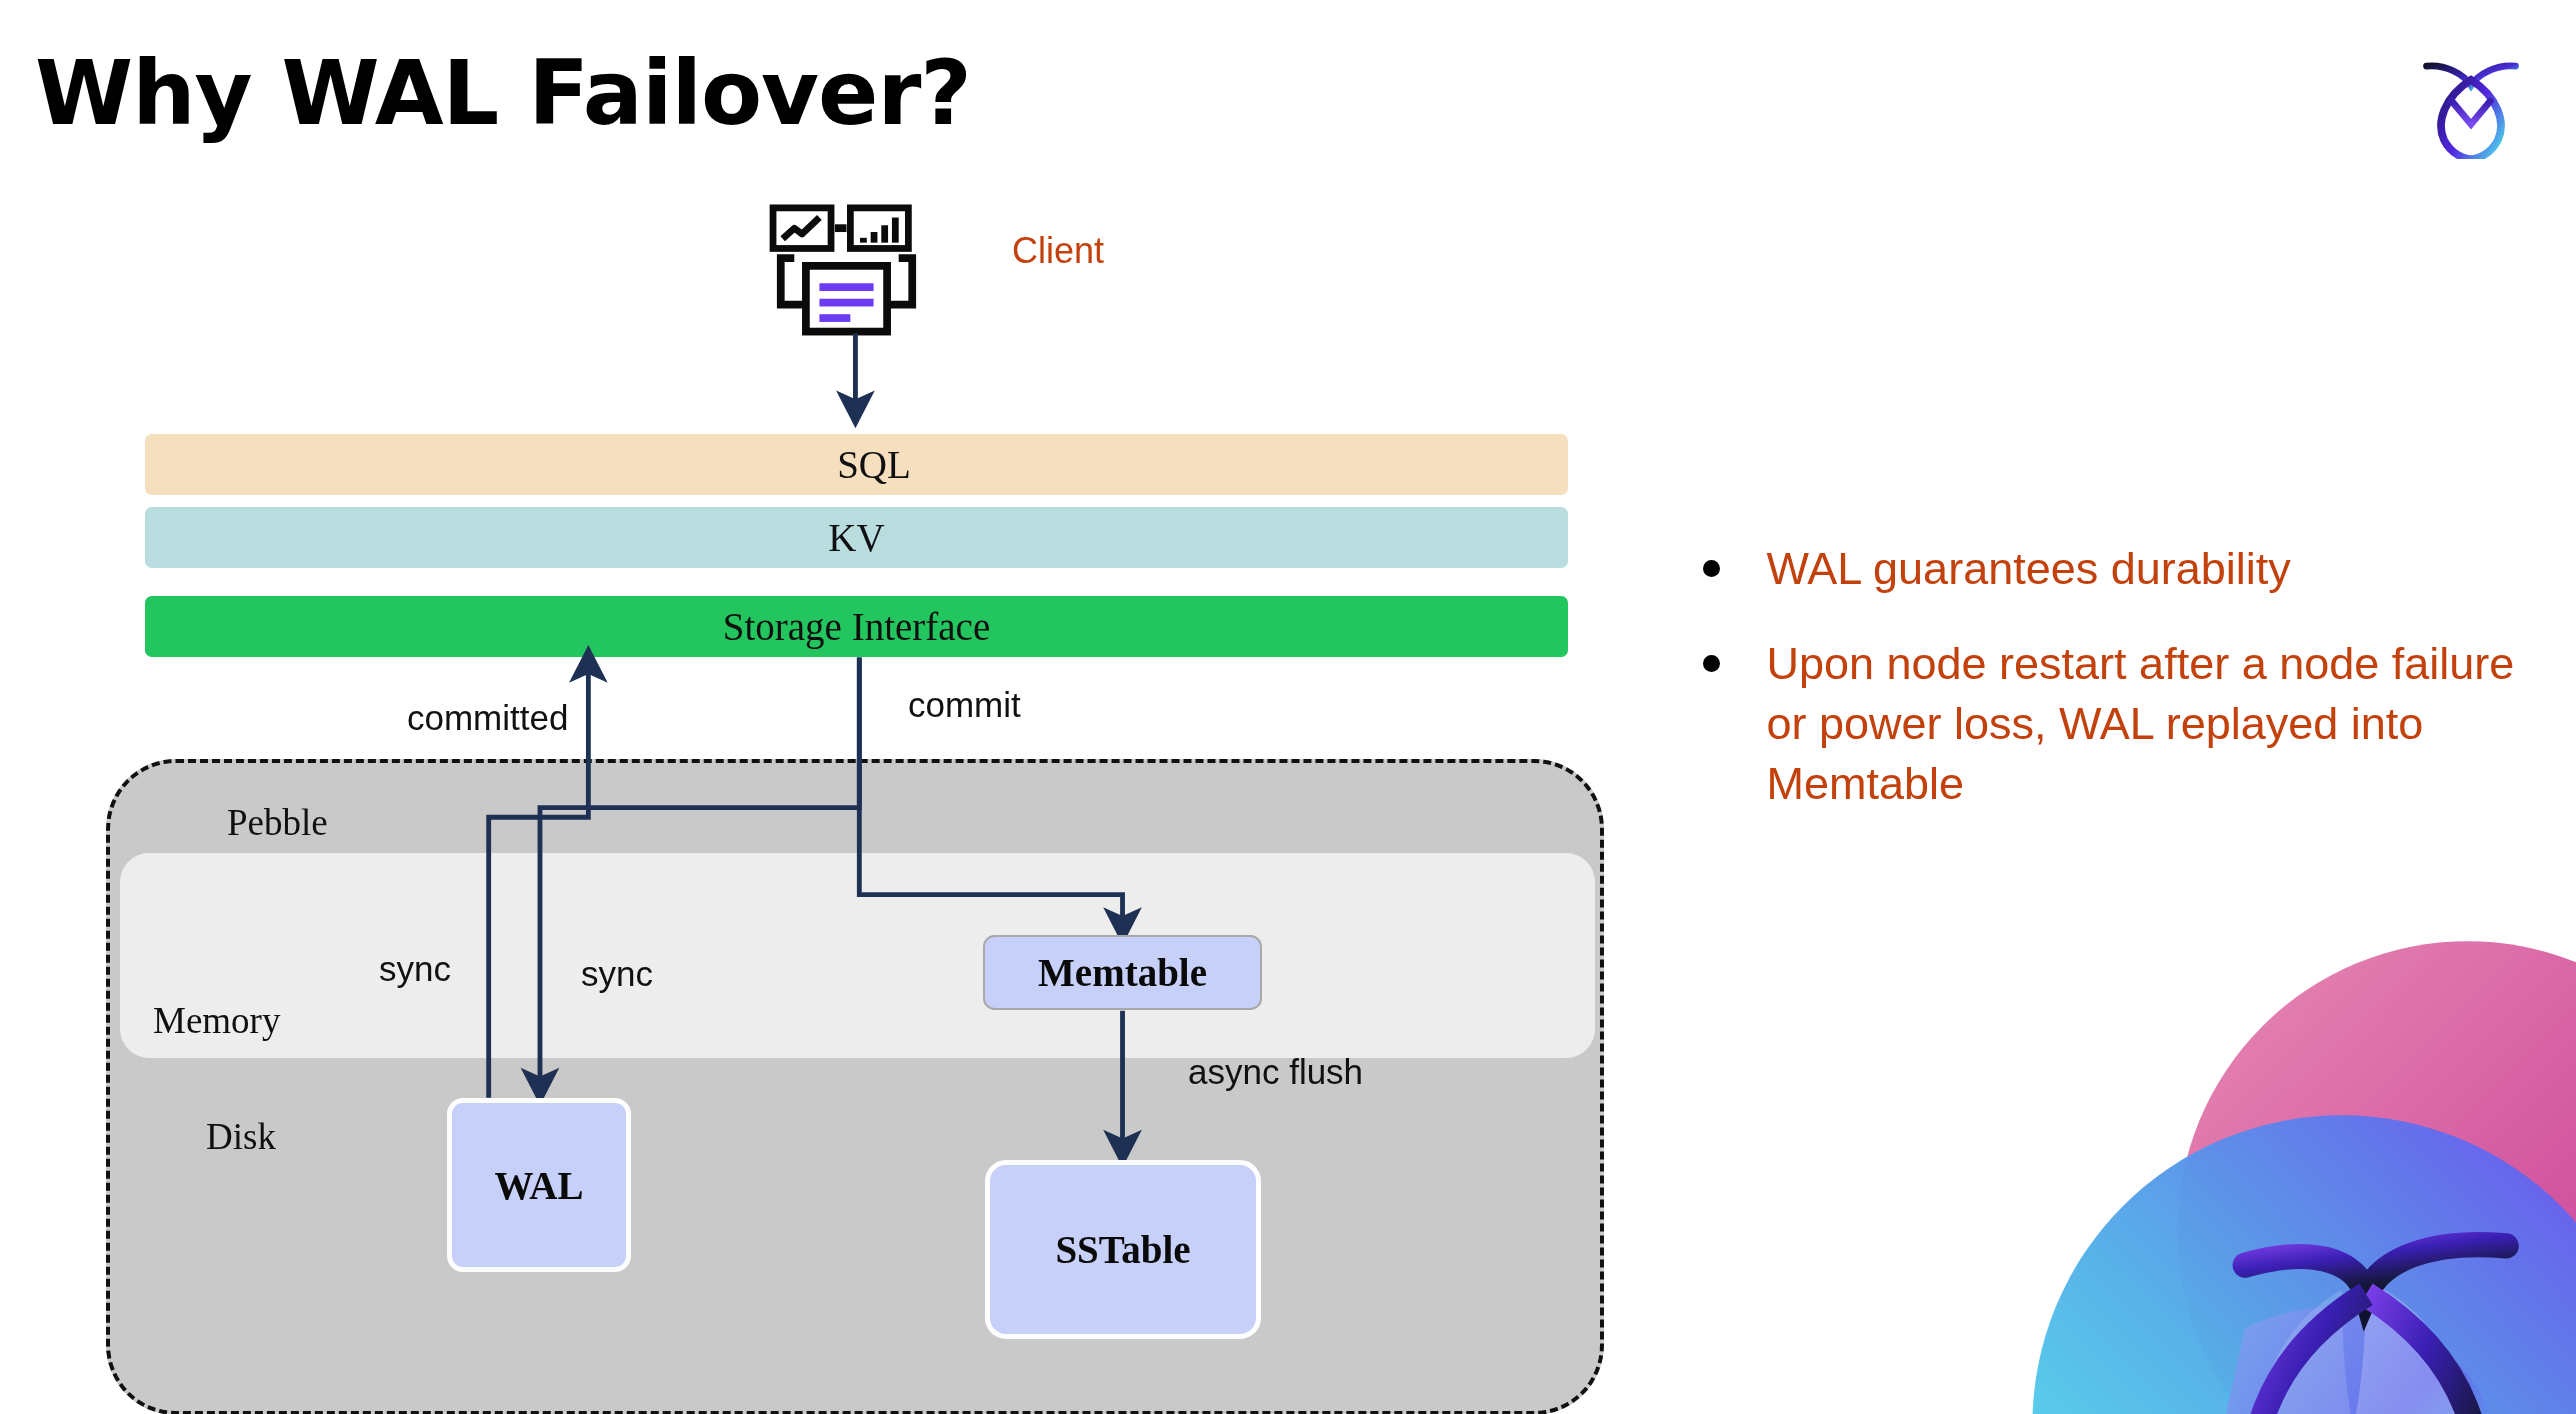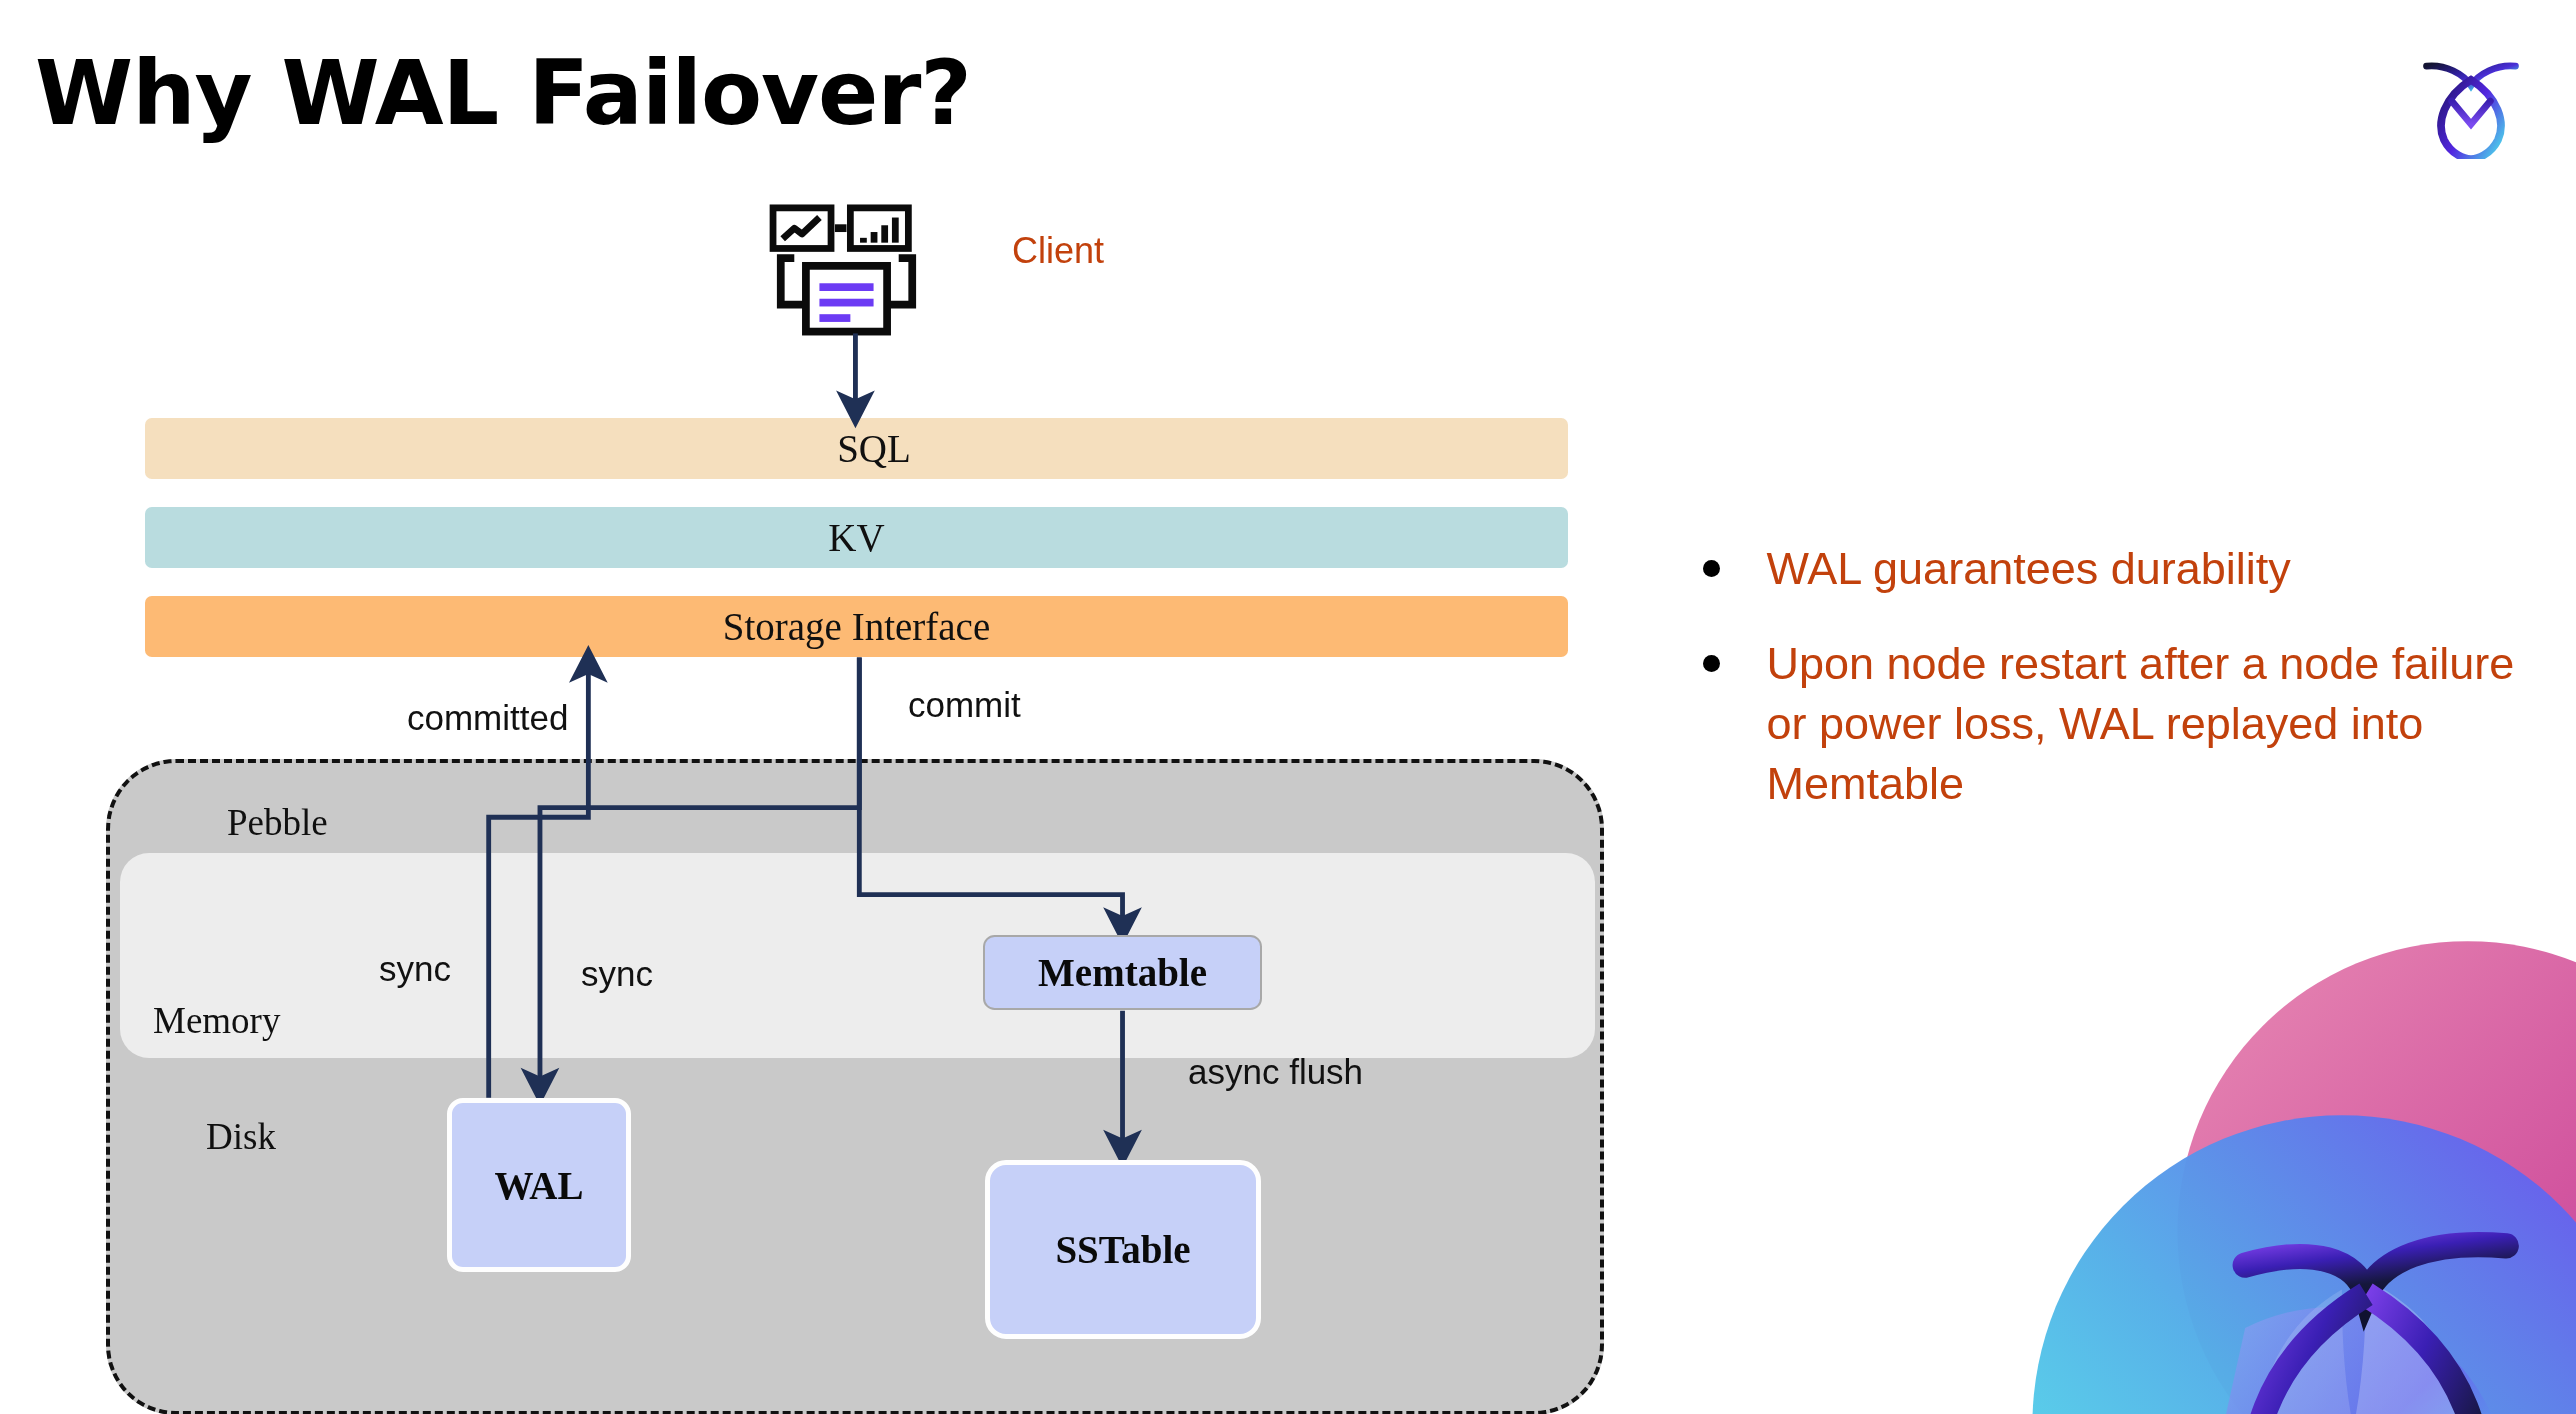--- a/index.html
+++ b/index.html
@@ -66,21 +66,21 @@
     width: 1423px;
     height: 61px;
     border-radius: 6.8px;
     display: flex;
     align-items: center;
     justify-content: center;
     font-family: "Liberation Serif", serif;
     font-size: 39px;
     color: #101010;
   }
-  #bar-sql { top: 406px; padding-left: 35px; }
+  #bar-sql { top: 422px; padding-left: 35px; }
   #bar-kv  { top: 495px; }
   #bar-si  { top: 584px; }
 
   
   #pebble {
     position: absolute;
     left: 106px; top: 747px;
     width: 1498px; height: 656px;
     border: 4.8px dashed #111111;
     border-radius: 70px;
@@ -302,21 +302,21 @@
     </svg>
   </div>
   <div id="client-label">Client</div>
 
   <div class="layer-bar" id="bar-sql" style="background:#F5DFBE">
     <span>SQL</span>
   </div>
   <div class="layer-bar" id="bar-kv" style="background:#B9DCDF">
     <span>KV</span>
   </div>
-  <div class="layer-bar" id="bar-si" style="background:#fdba74">
+  <div class="layer-bar" id="bar-si" style="background:#22c55e">
     <span>Storage Interface</span>
   </div>
 
   <div id="pebble"></div>
   <div id="memory-box"></div>
   <div id="pebble-label">Pebble</div>
   <div id="memory-label">Memory</div>
   <div id="disk-label">Disk</div>
 
   <svg id="edges" viewBox="0 0 2662 1462">

